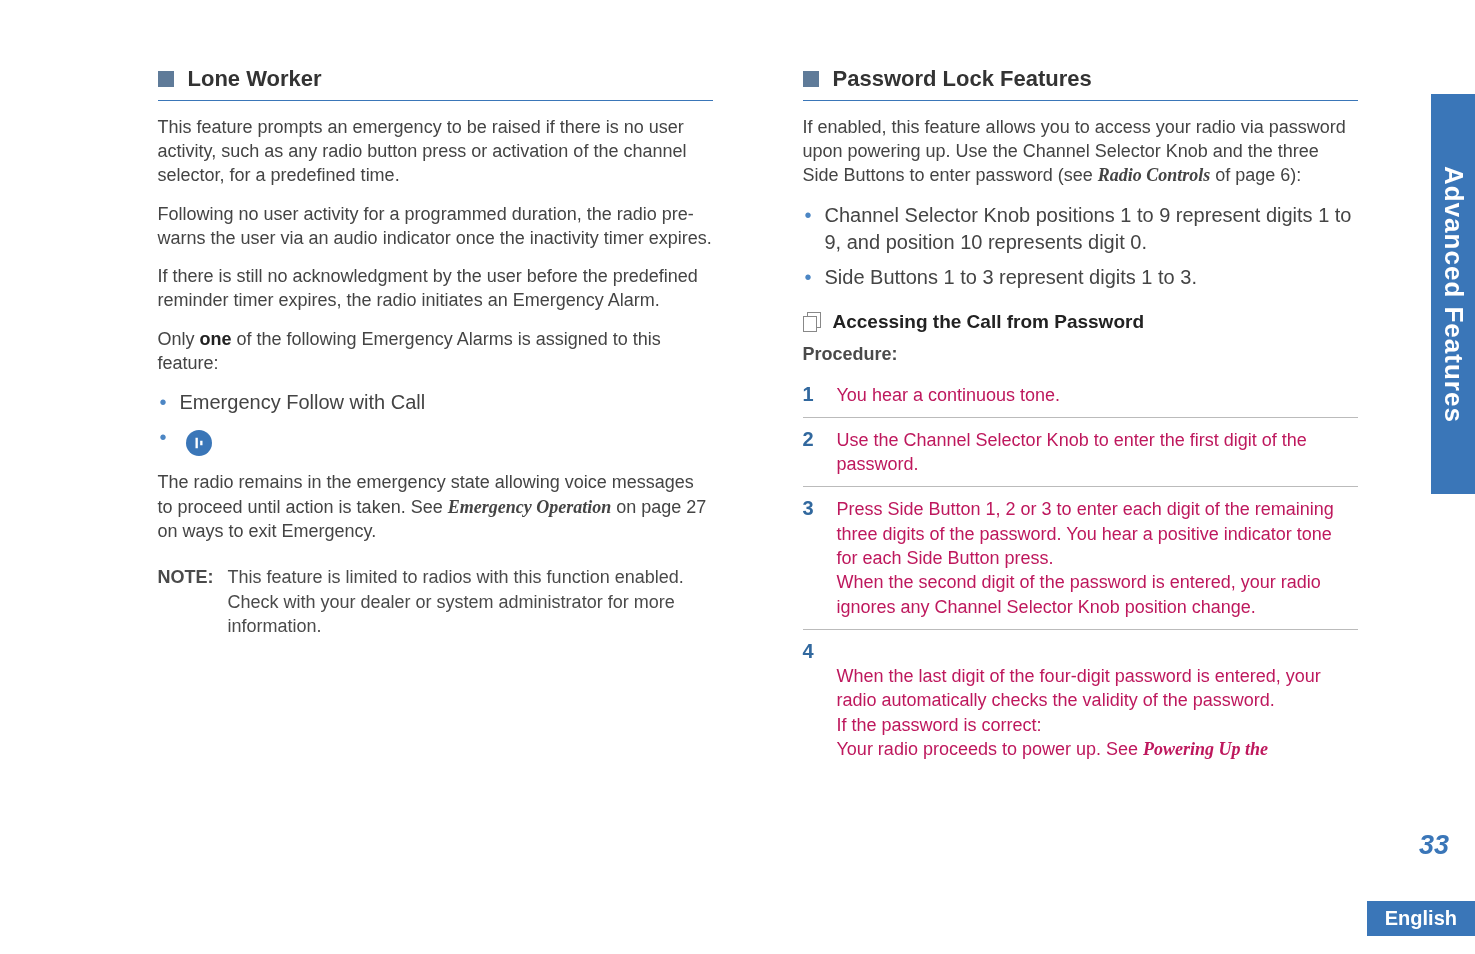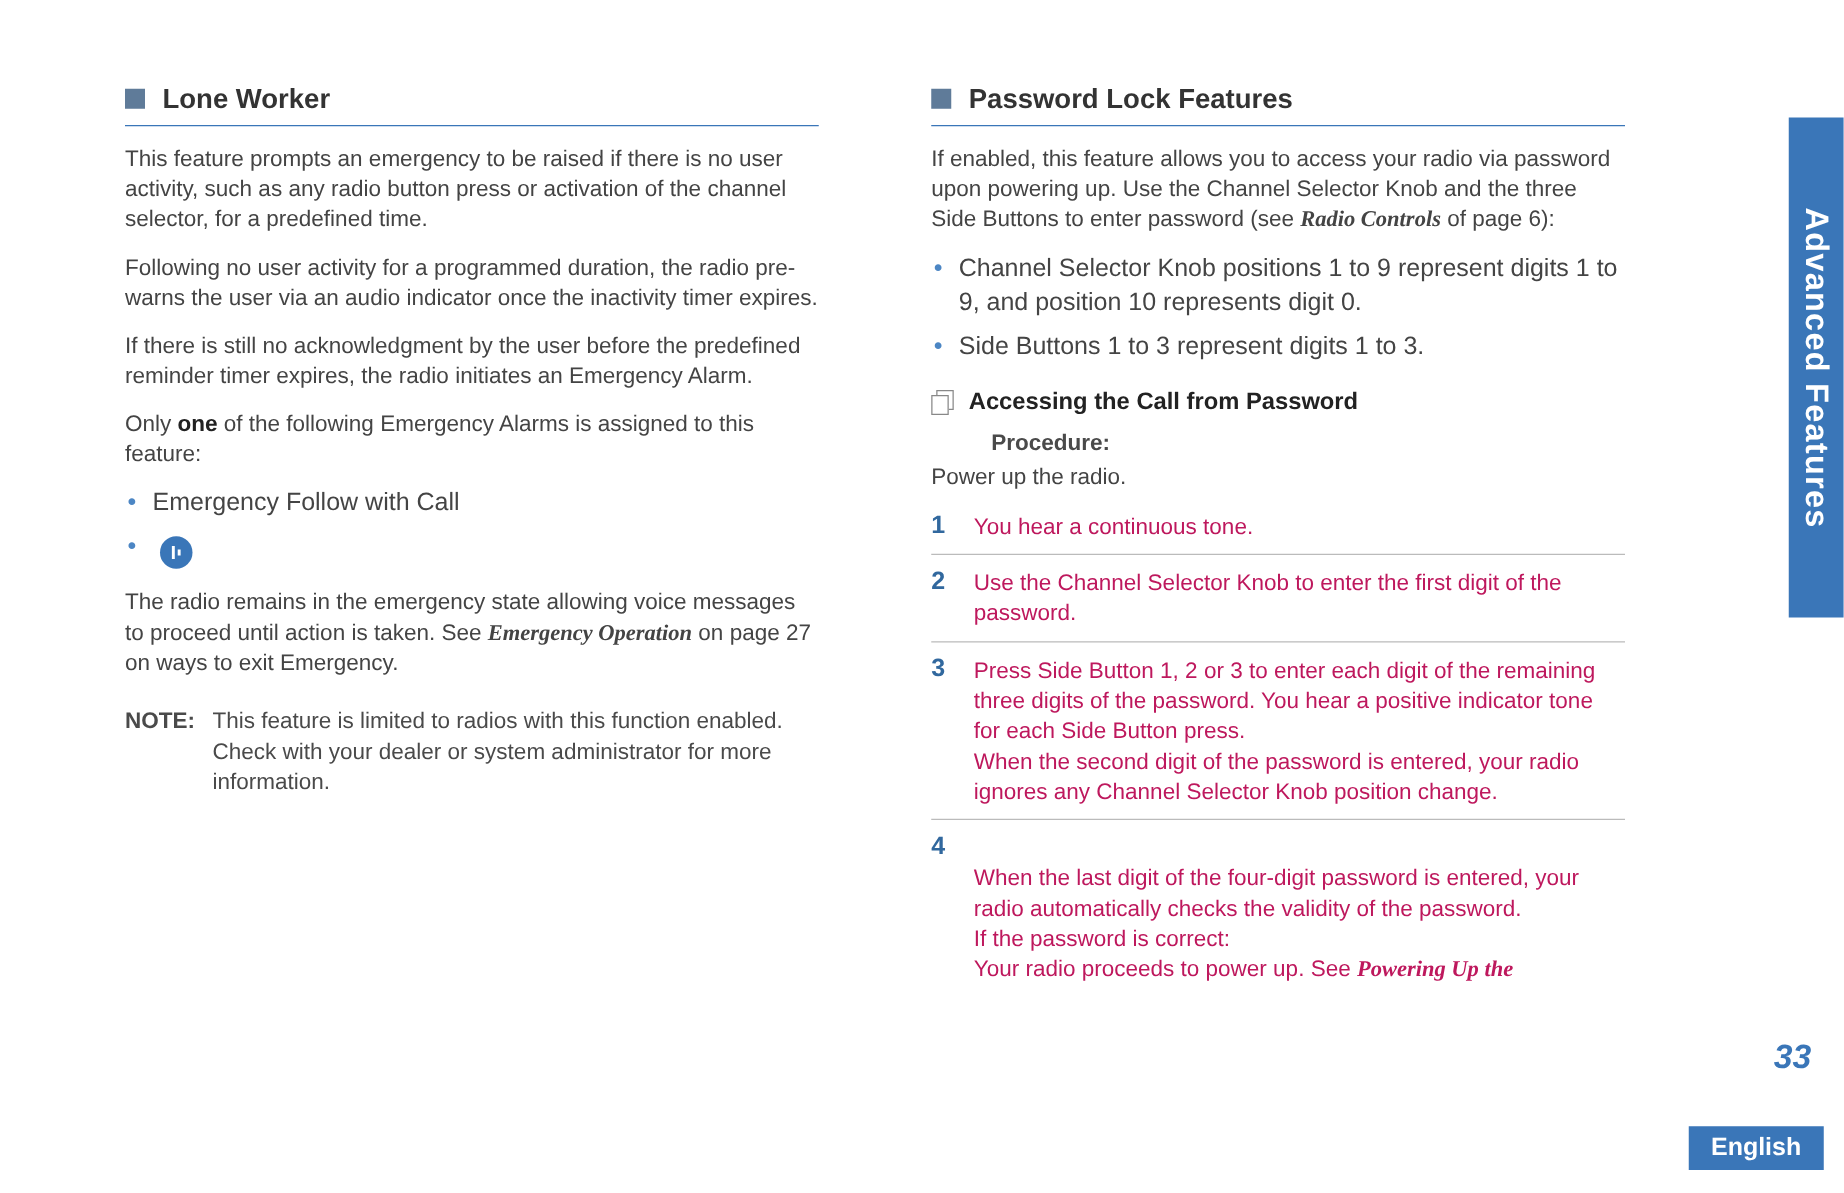--- a/index.html
+++ b/index.html
@@ -9,20 +9,21 @@
     font-family: Arial, Helvetica, sans-serif;
     color: #4a4a4a;
     position: relative;
     background: #fff;
     overflow: hidden;
   }
   .page {
     display: flex;
     padding: 40px 60px 40px 100px;
     gap: 90px;
+    justify-content: center;
   }
   .col {
     width: 555px;
     line-height: 1.35;
   }
   .section-head {
     display: flex;
     align-items: center;
     gap: 14px;
     margin-top: 24px;
@@ -65,21 +66,21 @@
   .note-label { font-weight: bold; white-space: nowrap; }
   .sub-head { display: flex; align-items: center; gap: 12px; margin: 18px 0 6px 0; }
   .sub-head .copy-icon { width: 18px; height: 18px; position: relative; }
   .sub-head .copy-icon::before, .sub-head .copy-icon::after {
     content: ""; position: absolute; width: 12px; height: 14px;
     border: 1.5px solid #888;
   }
   .sub-head .copy-icon::before { top: 0; left: 4px; }
   .sub-head .copy-icon::after  { top: 4px; left: 0; background: #fff; }
   .sub-head h3 { font-size: 19px; font-weight: bold; color: #222; }
-  .proc-label { font-weight: bold; font-size: 18px; margin-top: 8px; margin-left: 48px; }
+  .proc-label { font-weight: bold; font-size: 18px; margin-top: 8px; }
   ol.steps { list-style: none; counter-reset: step; margin-top: 6px; }
   ol.steps li {
     counter-increment: step;
     position: relative;
     padding: 10px 0 10px 34px;
     border-top: 1px solid #bbb;
     font-size: 18px;
     color: #be185d;
   }
   ol.steps li:first-child { border-top: none; }
@@ -116,21 +117,21 @@
     width: 56px;
     height: 50px;
     color: #3a76b8;
     font-size: 27px;
     font-weight: bold;
     text-align: left;
     font-style: italic;
   }
   .lang-tab {
     position: absolute;
-    right: 16px; bottom: 18px;
+    right: 0; bottom: 18px;
     background: #3a76b8;
     color: #fff;
     font-weight: bold;
     font-size: 20px;
     padding: 6px 18px;
   }
   b, strong { color: #222; }
   em.ref { font-style: italic; font-weight: bold; font-family: Liberation Serif, serif; }
 </style>
 </head>
@@ -177,21 +178,20 @@
     </p>
     <ul class="bullets">
       <li>Channel Selector Knob positions 1 to 9 represent digits 1 to 9, and position 10 represents digit 0.</li>
       <li>Side Buttons 1 to 3 represent digits 1 to 3.</li>
     </ul>
     <div class="sub-head">
       <div class="copy-icon"></div>
       <h3>Accessing the Call from Password</h3>
     </div>
     <div class="proc-label">Procedure:</div>
-    <p style="margin:2px 0 0 0;">Power up the radio.</p>
     <ol class="steps">
       <li>You hear a continuous tone.</li>
       <li>Use the Channel Selector Knob to enter the first digit of the password.</li>
       <li style="white-space:pre-line;">Press Side Button 1, 2 or 3 to enter each digit of the remaining three digits of the password. You hear a positive indicator tone for each Side Button press.
 When the second digit of the password is entered, your radio ignores any Channel Selector Knob position change.</li>
       <li style="white-space:pre-line;">
         <span>When the last digit of the four-digit password is entered, your radio automatically checks the validity of the password.
 If the password is correct:
 Your radio proceeds to power up. See </span><em class="ref">Powering Up the</em>
       </li>

